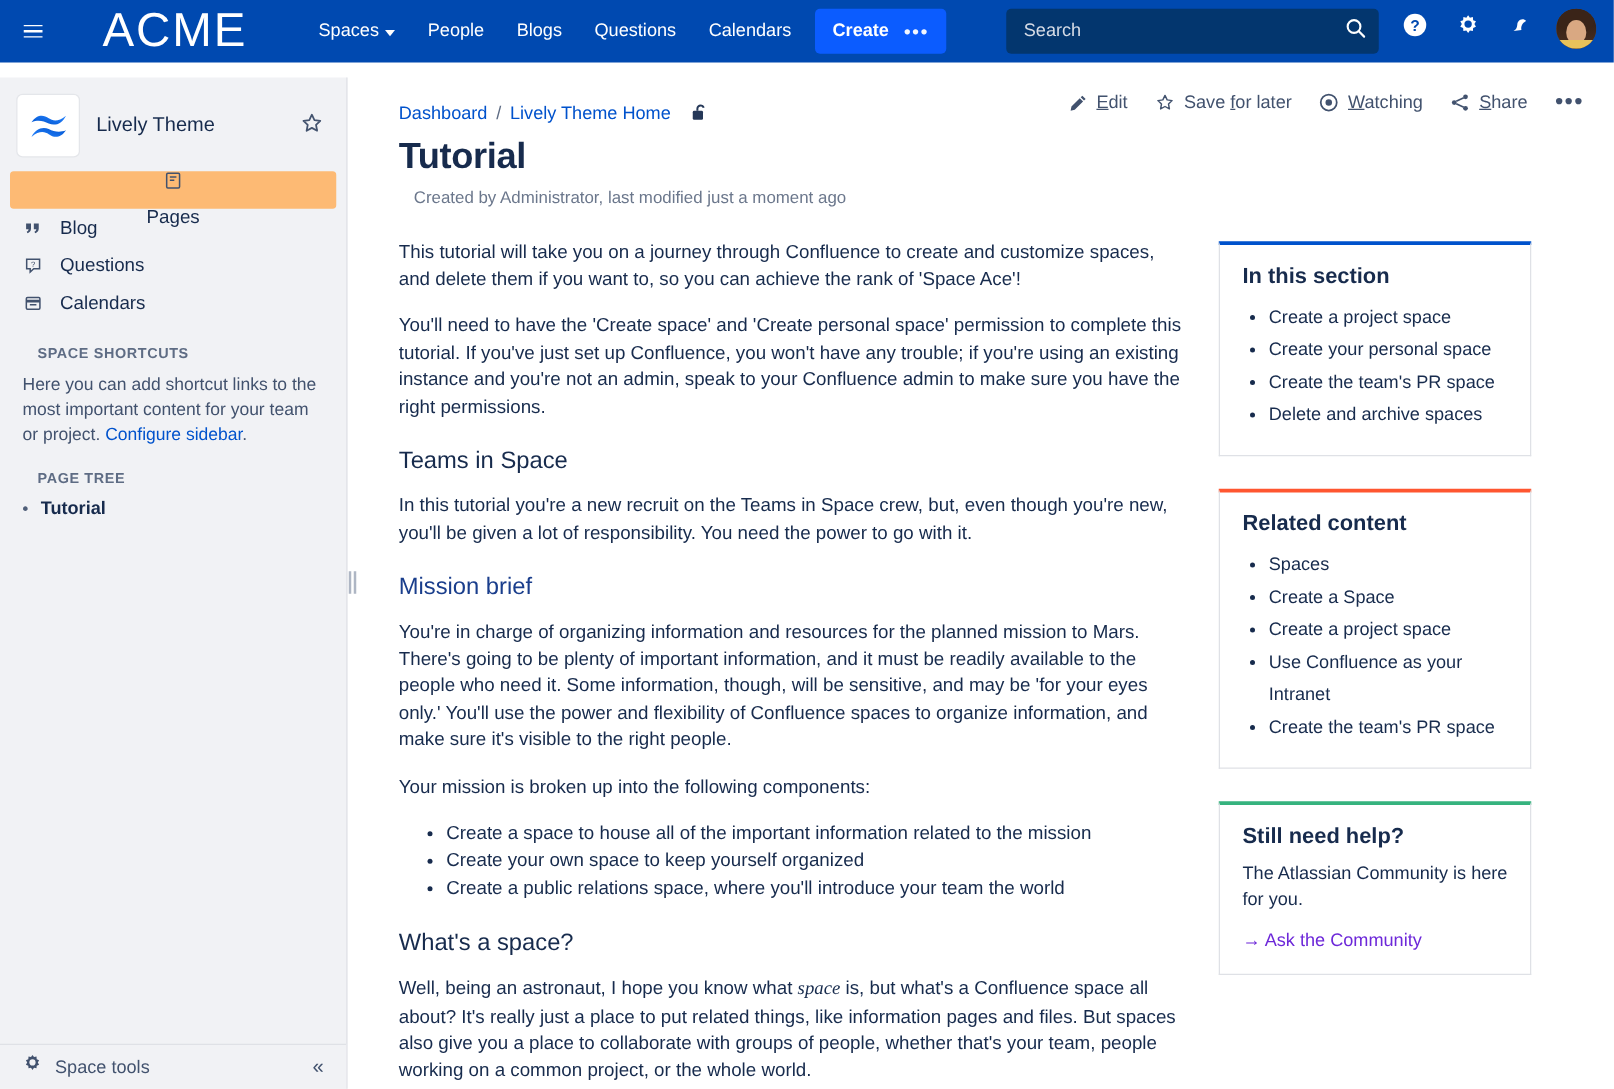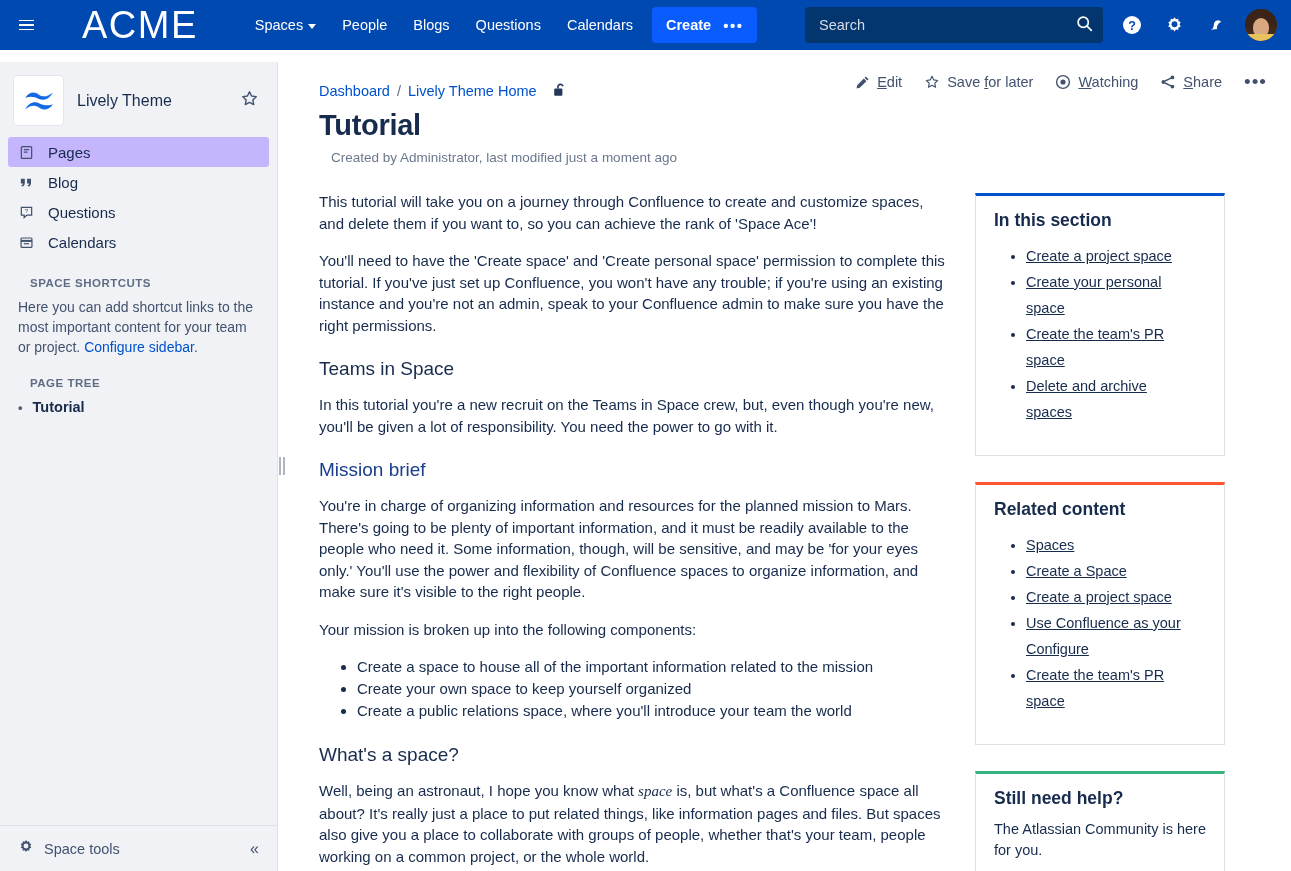--- a/index.html
+++ b/index.html
@@ -48,21 +48,21 @@
     margin-top: 2px;
   }
   #createbtn {
     background: #0b5cff; color: #fff; font-size: 14.5px; font-weight: 700;
     border-radius: 4px; height: 36px; display: flex; align-items: center;
     padding: 0 14px; gap: 12px; cursor: pointer; margin-left: 6px;
   }
   #createbtn .dots { letter-spacing: 1.5px; font-weight: 700; font-size: 15px; opacity: .95; }
 
   #navright {
-    margin-left: auto; display: flex; align-items: center;
+    margin-left: auto; display: flex; align-items: flex-start;
     gap: 16px; padding-right: 14px;
   }
   #searchbox {
     width: 298px; height: 36px; background: #03366e;
     border-radius: 4px; display: flex; align-items: center;
     padding: 0 10px 0 14px; cursor: text;
   }
   #searchbox input {
     flex: 1; background: transparent; border: none; outline: none;
     color: #ffffff; font-size: 14.5px; font-family: "Liberation Sans", sans-serif;
@@ -104,21 +104,21 @@
     font-size: 16px; color: #172b4d; flex: 1; cursor: pointer;
   }
   #star-btn { cursor: pointer; color: #44546f; flex: none; padding-right: 4px; }
 
   .navlist { padding: 0 8px; }
   .srow {
     display: flex; align-items: center; gap: 13px;
     height: 30px; padding: 0 10px; border-radius: 3px;
     color: #172b4d; font-size: 15px; cursor: pointer; margin-bottom: 0px;
   }
-  .srow.active { background: #c4b5fd; }
+  .srow.active { background: #fdba74; flex-direction: column; }
   .srow .ico { width: 17px; display: flex; justify-content: center; color: #42526e; flex: none; }
 
   .sect-title {
     font-size: 11.5px; font-weight: 700; letter-spacing: .5px;
     color: #5e6c84; padding: 20px 18px 8px 18px; text-transform: uppercase; margin-left: 12px;
   }
   #shortcut-help {
     font-size: 14px; color: #42526e; line-height: 20px;
     padding: 0 18px;
   }
@@ -126,21 +126,21 @@
 
   #pagetree { padding: 0 18px; }
   .tree-item {
     display: flex; align-items: baseline; gap: 10px;
     font-size: 14.5px; font-weight: 700; color: #172b4d;
     padding: 2px 0; cursor: pointer;
   }
   .tree-item .dot { font-size: 13px; color: #505f79; }
 
   #space-tools {
-    position: absolute; bottom: 0; left: 0; width: 100%; height: 46px;
+    position: absolute; bottom: 0; left: 0; width: 100%; height: 36px;
     border-top: 1px solid #dfe1e6; display: flex; align-items: center;
     padding: 0 18px; gap: 10px; background: #f1f2f5;
   }
   #space-tools .label { font-size: 14.5px; color: #42526e; cursor: pointer; flex: 1; }
   #collapse-btn { color: #42526e; cursor: pointer; font-size: 16px; }
 
   #resize-grip {
     position: absolute; left: 277px; top: 455px;
     width: 10px; height: 22px;
     display: flex; gap: 2px; align-items: center; justify-content: center;
@@ -196,21 +196,21 @@
   #body-col h2.blue { color: #1a3e8c; }
   #body-col ul { margin: 0 0 16px 0; padding-left: 38px; }
   #body-col ul li { font-size: 15px; line-height: 22px; color: #172b4d; }
   #body-col em { font-style: italic; font-family: Liberation Serif, serif; }
 
   .panel {
     background: #fff; border: 1px solid #dfe1e6; border-radius: 0;
     border-top-width: 3px; margin-bottom: 26px; padding: 14px 18px 18px 18px;
   }
   .panel h3 { font-size: 17.5px; font-weight: 700; color: #172b4d; margin-bottom: 10px; }
-  .panel ul { padding-left: 20px; margin: 12px; text-decoration: underline; }
+  .panel ul { padding-left: 20px; margin: 1px; }
   .panel ul li {
     font-size: 14.5px; line-height: 26px; color: #172b4d;
   }
   .panel p { font-size: 14.5px; line-height: 21px; color: #172b4d; }
   .panel .cta {
     display: block; margin-top: 14px; font-size: 14.5px;
     color: #6d28d9; text-decoration: none; cursor: pointer;
   }
 </style>
 </head>
@@ -473,21 +473,21 @@
           <li>Delete and archive spaces</li>
         </ul>
       </div>
 
       <div class="panel" style="border-top-color:#ff5630">
         <h3>Related content</h3>
         <ul>
           <li>Spaces</li>
           <li>Create a Space</li>
           <li>Create a project space</li>
-          <li>Use Confluence as your Configure</li>
+          <li>Use Confluence as your Intranet</li>
           <li>Create the team's PR space</li>
         </ul>
       </div>
 
       <div class="panel" style="border-top-color:#36b37e">
         <h3>Still need help?</h3>
         <p>The Atlassian Community is here for you.</p>
         <a class="cta">→ Ask the Community</a>
       </div>
     </div>

